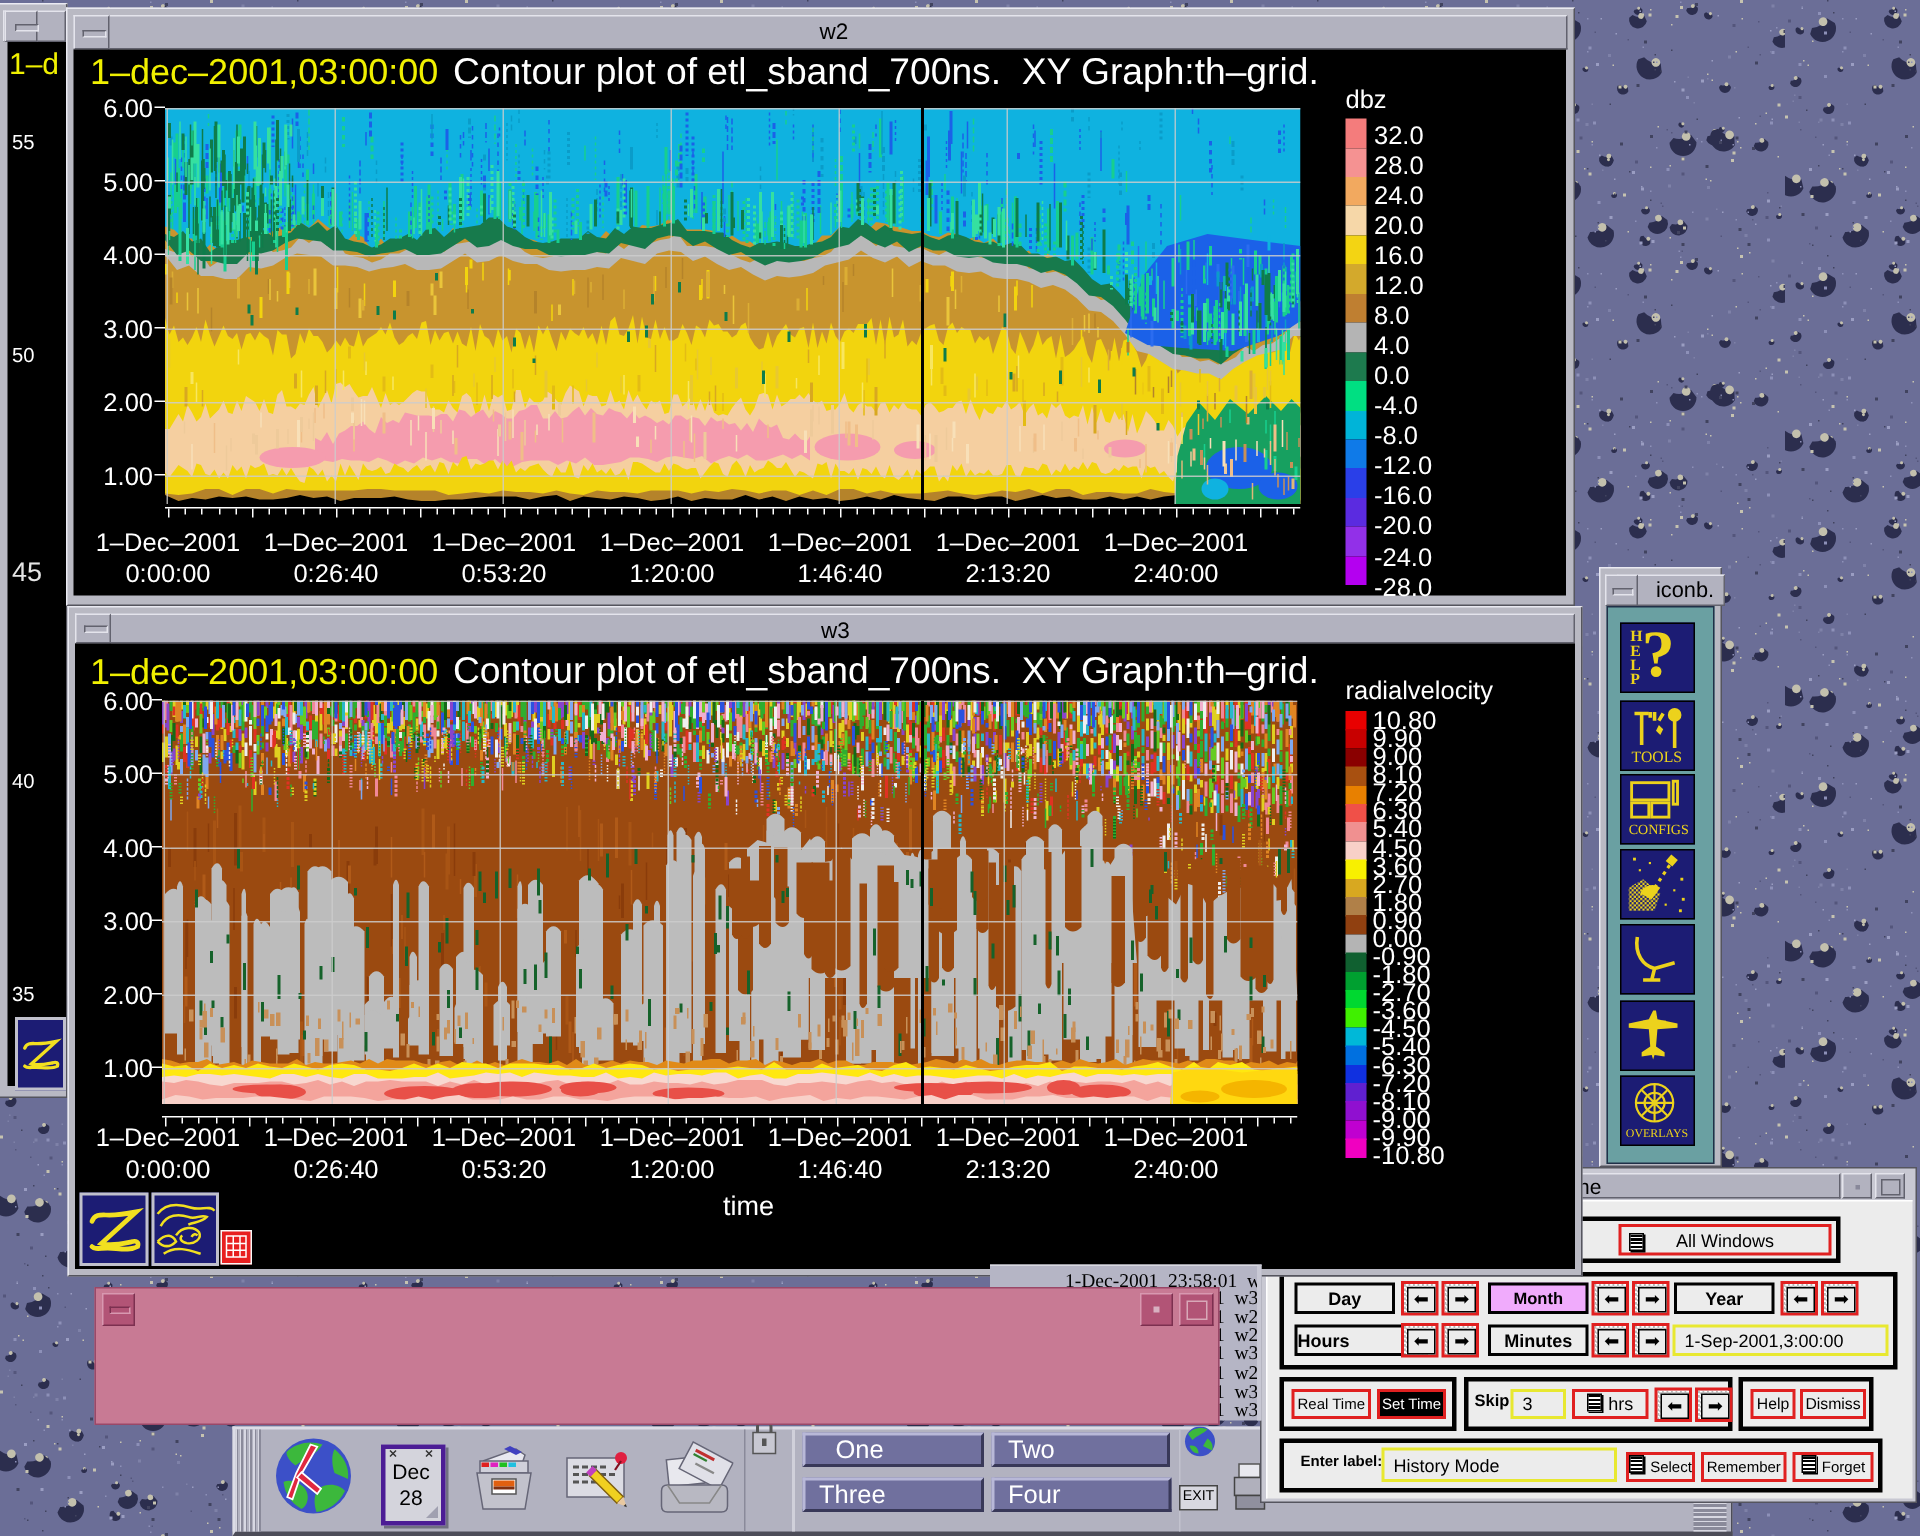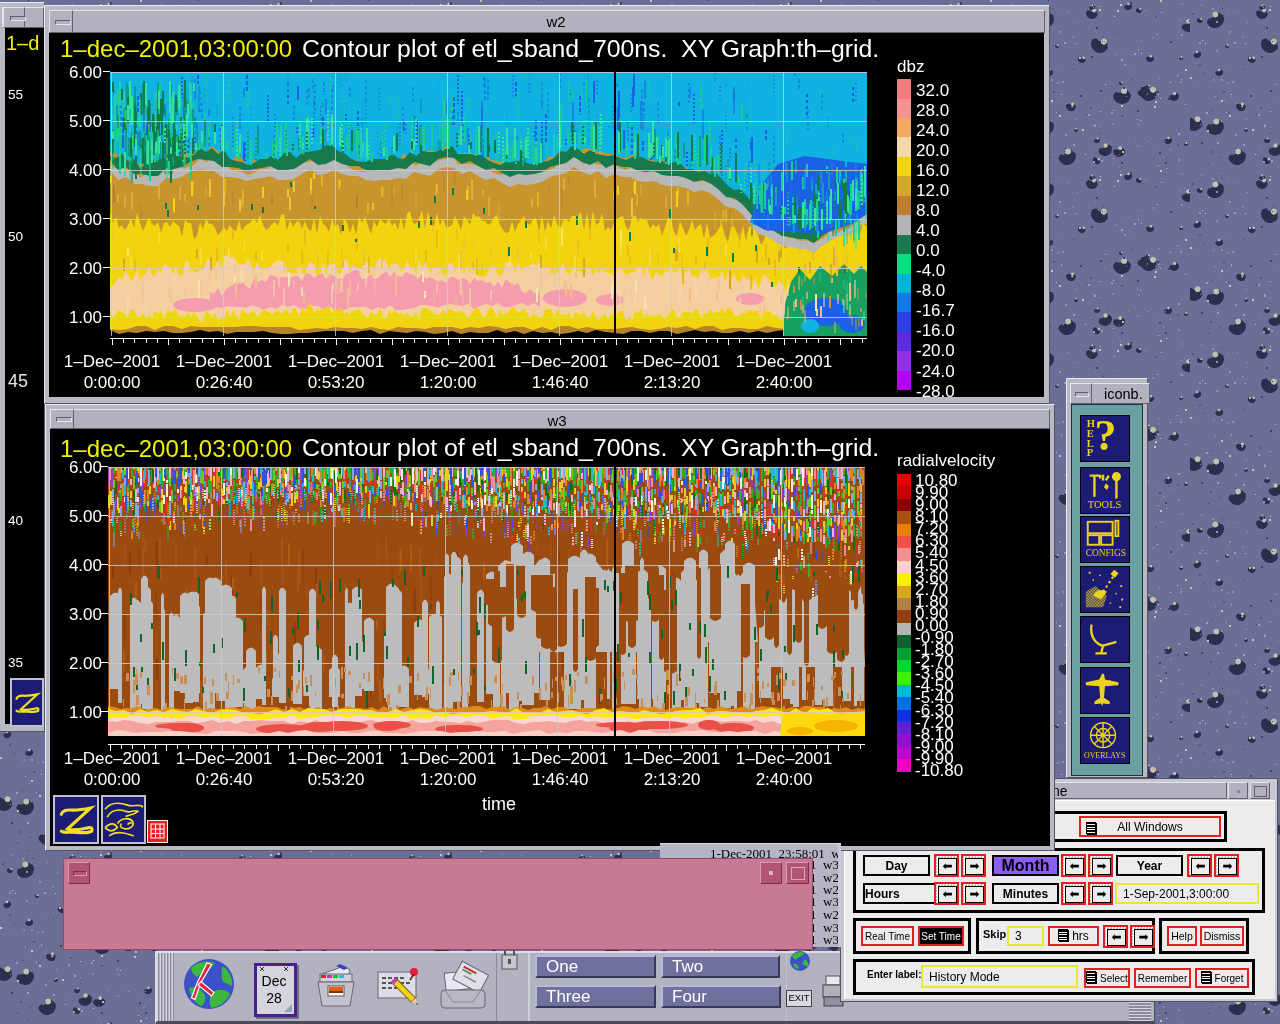--- a/index.html
+++ b/index.html
@@ -624,21 +624,21 @@
     <div class="wt" style="left:916px;top:200.9px">8.0</div>
     <div style="position:absolute;left:897px;top:215.2px;width:14px;height:19.6px;background:#b4b4b4"></div>
     <div class="wt" style="left:916px;top:221.0px">4.0</div>
     <div style="position:absolute;left:897px;top:234.6px;width:14px;height:19.6px;background:#1d7a4e"></div>
     <div class="wt" style="left:916px;top:241.1px">0.0</div>
     <div style="position:absolute;left:897px;top:254.0px;width:14px;height:19.6px;background:#00df82"></div>
     <div class="wt" style="left:916px;top:261.1px">-4.0</div>
     <div style="position:absolute;left:897px;top:273.5px;width:14px;height:19.6px;background:#00b4d8"></div>
     <div class="wt" style="left:916px;top:281.2px">-8.0</div>
     <div style="position:absolute;left:897px;top:292.9px;width:14px;height:19.6px;background:#0f7ae8"></div>
-    <div class="wt" style="left:916px;top:301.3px">-16.7</div>
+    <div class="wt" style="left:916px;top:301.3px">-12.0</div>
     <div style="position:absolute;left:897px;top:312.4px;width:14px;height:19.6px;background:#2a3fe8"></div>
     <div class="wt" style="left:916px;top:321.3px">-16.0</div>
     <div style="position:absolute;left:897px;top:331.9px;width:14px;height:19.6px;background:#5b2be0"></div>
     <div class="wt" style="left:916px;top:341.4px">-20.0</div>
     <div style="position:absolute;left:897px;top:351.3px;width:14px;height:19.6px;background:#9230e8"></div>
     <div class="wt" style="left:916px;top:361.5px">-24.0</div>
     <div style="position:absolute;left:897px;top:370.8px;width:14px;height:19.6px;background:#b400f0"></div>
     <div class="wt" style="left:916px;top:381.6px">-28.0</div>
   </div>
 <div class="win" style="left:45px;top:404px;width:1010px;height:447px;z-index:7"></div>
@@ -1517,21 +1517,21 @@
     <div style="position:absolute;left:722px;top:3px;width:23px;height:22px;background:#b25476;border:1px solid #d898b0;border-bottom-color:#7c3050;border-right-color:#7c3050;box-sizing:border-box">
       <div style="position:absolute;left:4px;top:4px;width:12px;height:11px;border:1px solid #d8a8b8"></div>
     </div>
   </div>
 <div class="abs" style="left:155px;top:951px;width:1000px;height:73px;background:#b2b2c0;z-index:4;border-top:2px solid #dcdce6;border-left:2px solid #dcdce6;border-right:1px solid #4c4c58;border-bottom:3px solid #4c4c58;box-sizing:border-box">
     <div style="position:absolute;left:0;top:0;width:17px;height:100%;background:repeating-linear-gradient(90deg,#d8d8e2 0 1px,#8a8a9a 1px 2px,#b2b2c0 2px 3px)"></div>
     <div style="position:absolute;left:972px;top:0;width:22px;height:100%;background:repeating-linear-gradient(0deg,#d8d8e2 0 1px,#8a8a9a 1px 3px)"></div>
     <div style="position:absolute;left:339px;top:0;width:1px;height:100%;background:#8a8a9a"></div>
     <div style="position:absolute;left:629px;top:0;width:1px;height:100%;background:#c2c2ce"></div>
     <div style="position:absolute;left:371px;top:0;width:2px;height:100%;background:#d0d0da"></div>
-    <div style="position:absolute;left:378px;top:2px;width:121px;height:23px;background:#70709e;border-top:2px solid #b8b8d8;border-left:2px solid #b8b8d8;border-bottom:2px solid #383858;border-right:2px solid #383858;box-sizing:border-box;color:#fff;font-size:17px;padding-left:9px;line-height:20px">One</div>
+    <div style="position:absolute;left:378px;top:2px;width:121px;height:23px;background:#70709e;border-top:2px solid #b8b8d8;border-left:2px solid #b8b8d8;border-bottom:2px solid #383858;border-right:2px solid #383858;box-sizing:border-box;color:#fff;font-size:17px;padding-left:20px;line-height:20px">One</div>
     <div style="position:absolute;left:504px;top:2px;width:119px;height:23px;background:#70709e;border-top:2px solid #b8b8d8;border-left:2px solid #b8b8d8;border-bottom:2px solid #383858;border-right:2px solid #383858;box-sizing:border-box;color:#fff;font-size:17px;padding-left:9px;line-height:20px">Two</div>
     <div style="position:absolute;left:378px;top:32px;width:121px;height:23px;background:#70709e;border-top:2px solid #b8b8d8;border-left:2px solid #b8b8d8;border-bottom:2px solid #383858;border-right:2px solid #383858;box-sizing:border-box;color:#fff;font-size:17px;padding-left:9px;line-height:20px">Three</div>
     <div style="position:absolute;left:504px;top:32px;width:120px;height:23px;background:#70709e;border-top:2px solid #b8b8d8;border-left:2px solid #b8b8d8;border-bottom:2px solid #383858;border-right:2px solid #383858;box-sizing:border-box;color:#fff;font-size:17px;padding-left:9px;line-height:20px">Four</div>
   </div>
 <div class="abs" style="left:0;top:0;z-index:4">
     <svg style="position:absolute;left:183px;top:958px" width="53" height="54">
       <circle cx="26" cy="26" r="25" fill="#3c50c8"></circle>
       <path d="M8 10 C14 4,24 2,32 5 C28 12,20 14,14 19 C10 16,8 13,8 10 Z" fill="#3cb83c"></path>
       <path d="M40 8 C46 13,50 20,49 28 L40 24 C38 18,38 12,40 8 Z" fill="#3cb83c"></path>
       <path d="M6 30 C10 28,16 30,20 34 C24 39,22 46,18 48 C11 44,7 38,6 30 Z" fill="#3cb83c"></path>
@@ -1612,21 +1612,21 @@
       <div style="position:absolute;left:8px;top:7px;width:3px;height:3px;background:#88889a"></div>
     </div>
     <div class="mbtn" style="left:409px;top:3px;width:20px;height:17px">
       <div style="position:absolute;left:3px;top:3px;width:11px;height:9px;border:1px solid #62626e"></div>
     </div>
     <div style="position:absolute;left:3px;top:21px;width:430px;height:198px;background:#ececec;border-top:1px solid #fff;border-left:1px solid #fff">
       <div style="position:absolute;left:183px;top:10px;width:193px;height:25px;border:3px solid #000"></div>
       <div style="position:absolute;left:234px;top:15px;width:142px;height:21px;background:#ececec;box-sizing:border-box;border:2px solid #e02020;color:#000;font-size:12px;font-weight:normal;text-align:center;line-height:18px;white-space:nowrap"><span style="position:absolute;left:5px;top:2px"><span style="display:inline-block;width:8px;height:10px;border:1px solid #000;vertical-align:-1px;margin-right:4px;background:repeating-linear-gradient(0deg,#fff 0 1px,#000 1px 2.5px);box-shadow:1px 1px 0 #000"></span></span>All Windows</div>
       <div style="position:absolute;left:8px;top:47px;width:406px;height:59px;border:3px solid #000"></div>
       <div style="position:absolute;left:18px;top:54px;width:67px;height:21px;background:#ececec;box-sizing:border-box;border:2px solid #000;color:#000;font-size:12px;font-weight:bold;text-align:center;line-height:18px;white-space:nowrap">Day</div>
-      <div style="position:absolute;left:147px;top:54px;width:67px;height:21px;background:#8b5cf6;box-sizing:border-box;border:2px solid #000;color:#000;font-size:16px;font-weight:bold;text-align:center;line-height:18px;white-space:nowrap">Month</div>
+      <div style="position:absolute;left:147px;top:54px;width:67px;height:21px;background:#f0abfc;box-sizing:border-box;border:2px solid #000;color:#000;font-size:11px;font-weight:bold;text-align:center;line-height:18px;white-space:nowrap">Month</div>
       <div style="position:absolute;left:271px;top:54px;width:67px;height:21px;background:#ececec;box-sizing:border-box;border:2px solid #000;color:#000;font-size:12px;font-weight:bold;text-align:center;line-height:18px;white-space:nowrap">Year</div>
       <div style="position:absolute;left:89px;top:53px;width:25px;height:23px;border:2px solid #e02020;box-sizing:border-box;background:repeating-conic-gradient(#fff 0 25%,#b8b8b8 0 50%);background-size:3px 3px">
         <div style="position:absolute;left:2px;top:2px;width:17px;height:15px;background:#ececec;border:1px solid #000;font-size:12px;line-height:15px;text-align:center">⬅</div>
       </div>
       <div style="position:absolute;left:116px;top:53px;width:25px;height:23px;border:2px solid #e02020;box-sizing:border-box;background:repeating-conic-gradient(#fff 0 25%,#b8b8b8 0 50%);background-size:3px 3px">
         <div style="position:absolute;left:2px;top:2px;width:17px;height:15px;background:#ececec;border:1px solid #000;font-size:12px;line-height:15px;text-align:center">➡</div>
       </div>
       <div style="position:absolute;left:216px;top:53px;width:25px;height:23px;border:2px solid #e02020;box-sizing:border-box;background:repeating-conic-gradient(#fff 0 25%,#b8b8b8 0 50%);background-size:3px 3px">
         <div style="position:absolute;left:2px;top:2px;width:17px;height:15px;background:#ececec;border:1px solid #000;font-size:12px;line-height:15px;text-align:center">⬅</div>
       </div>

